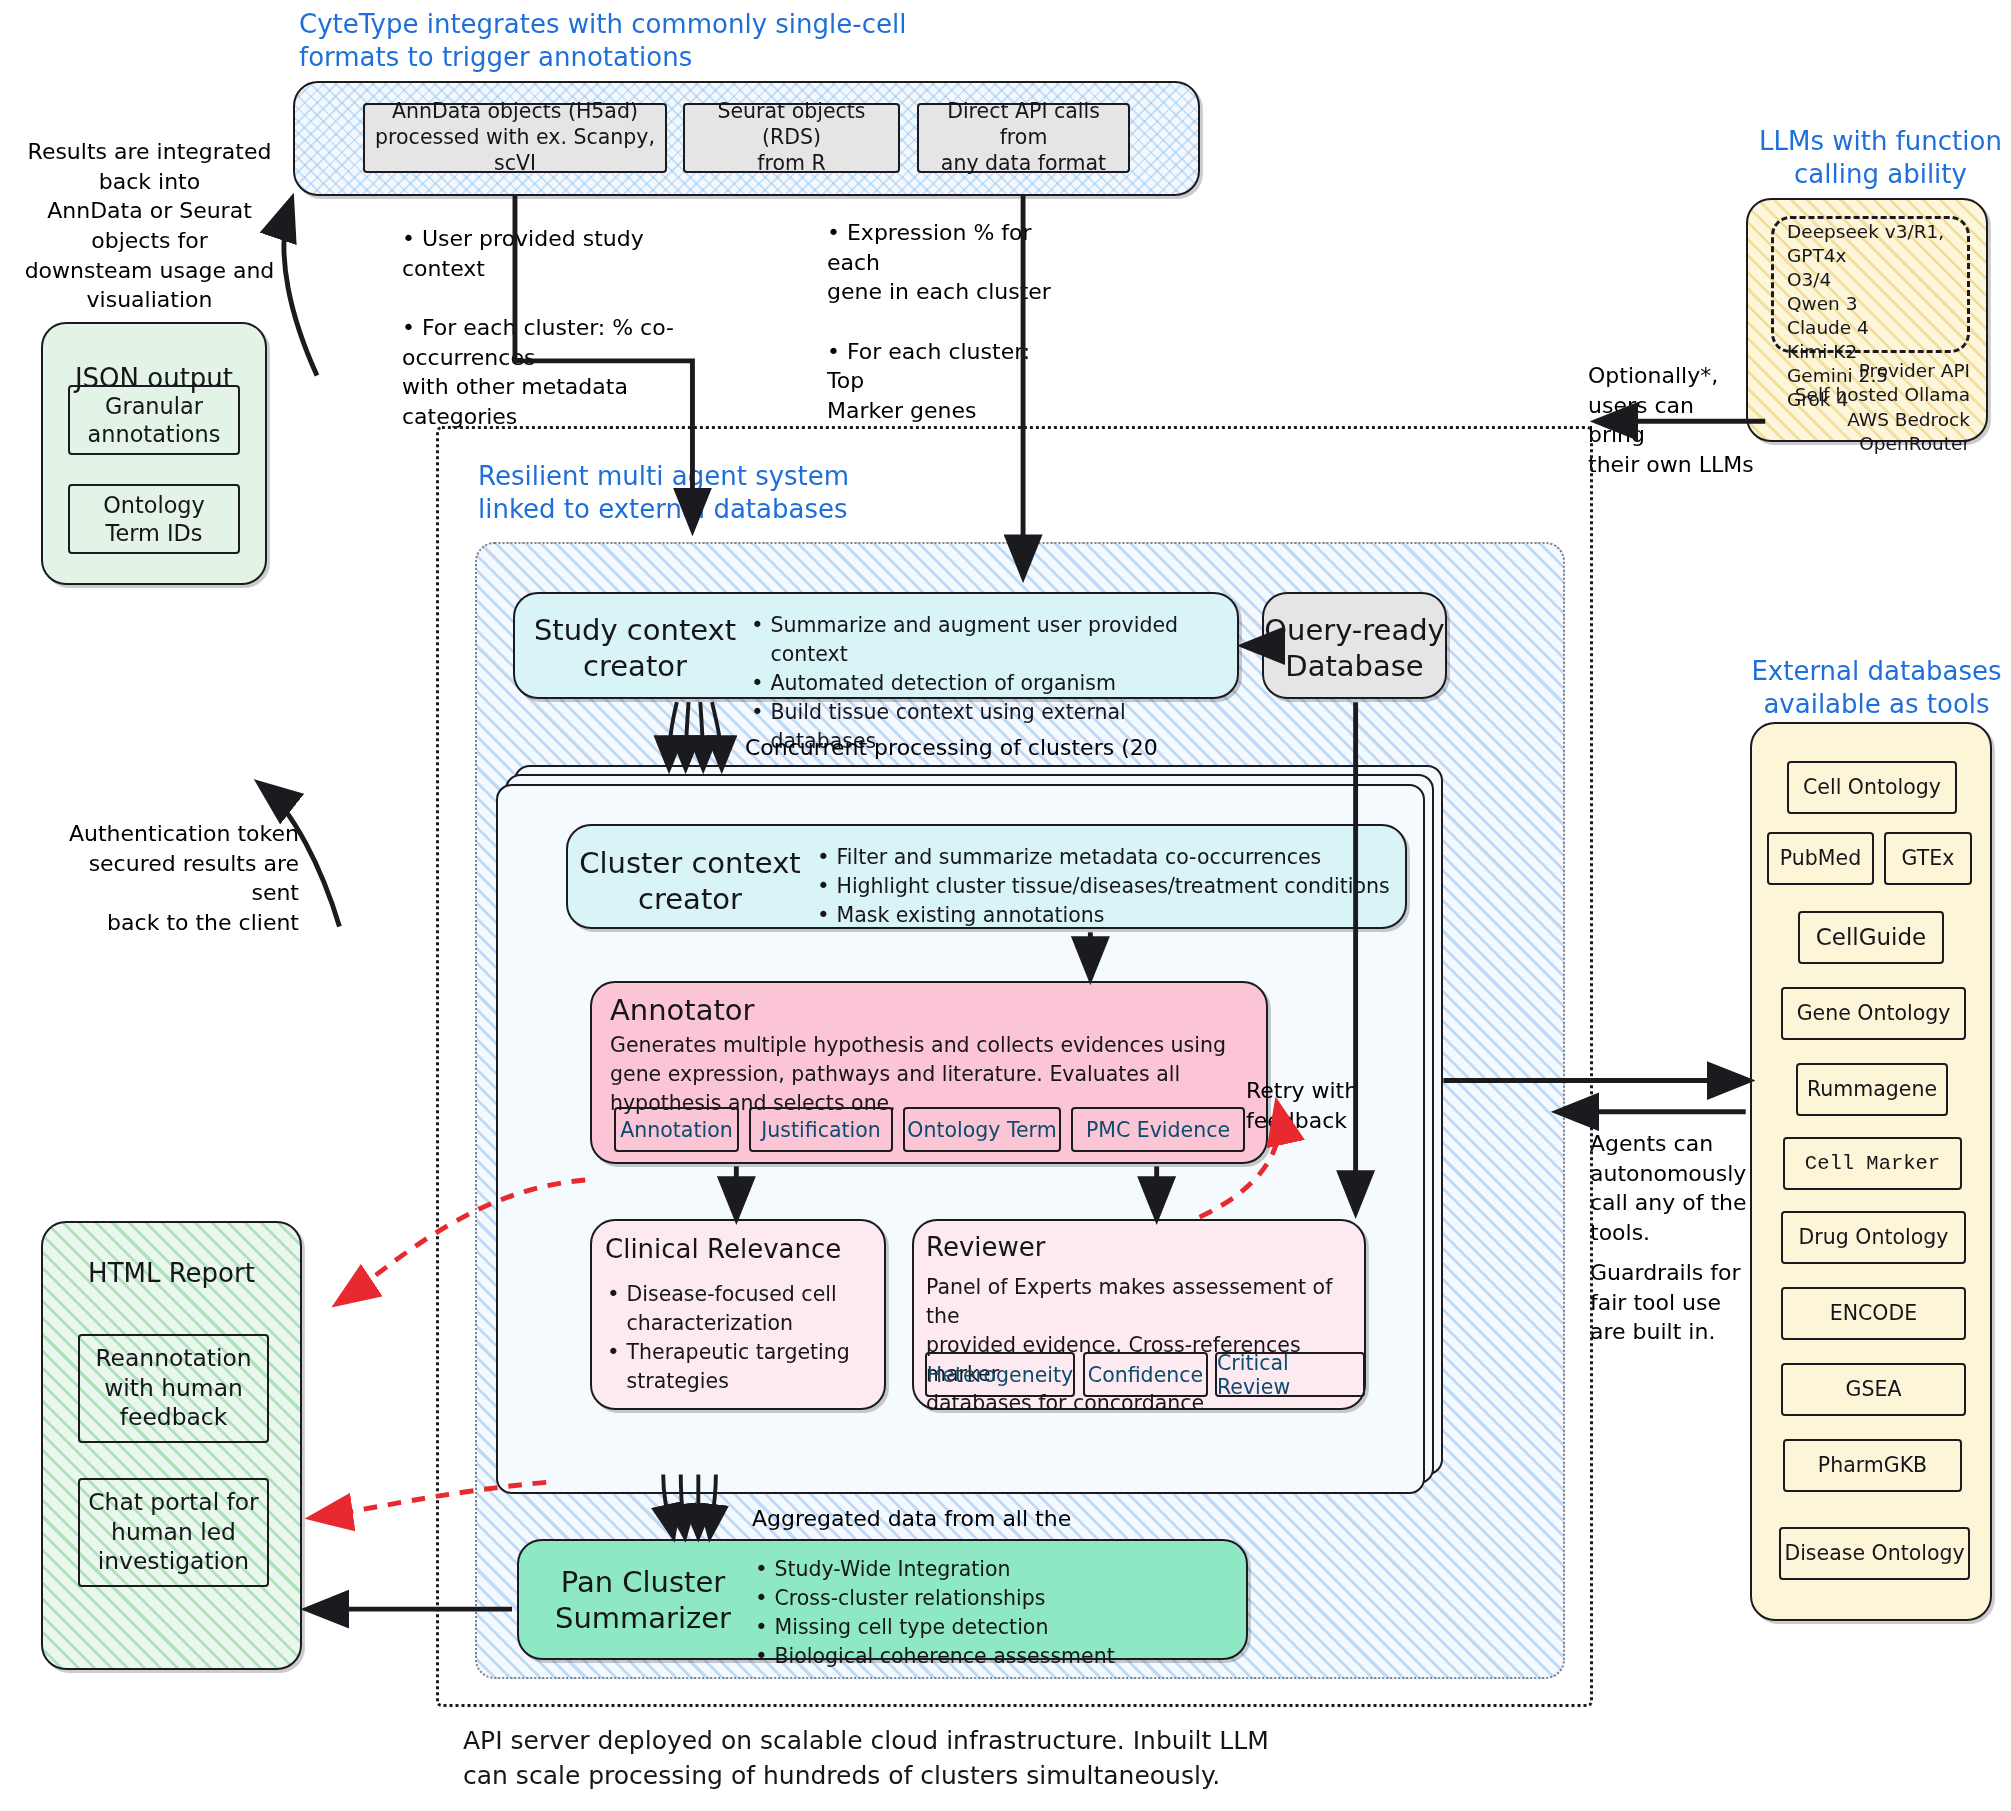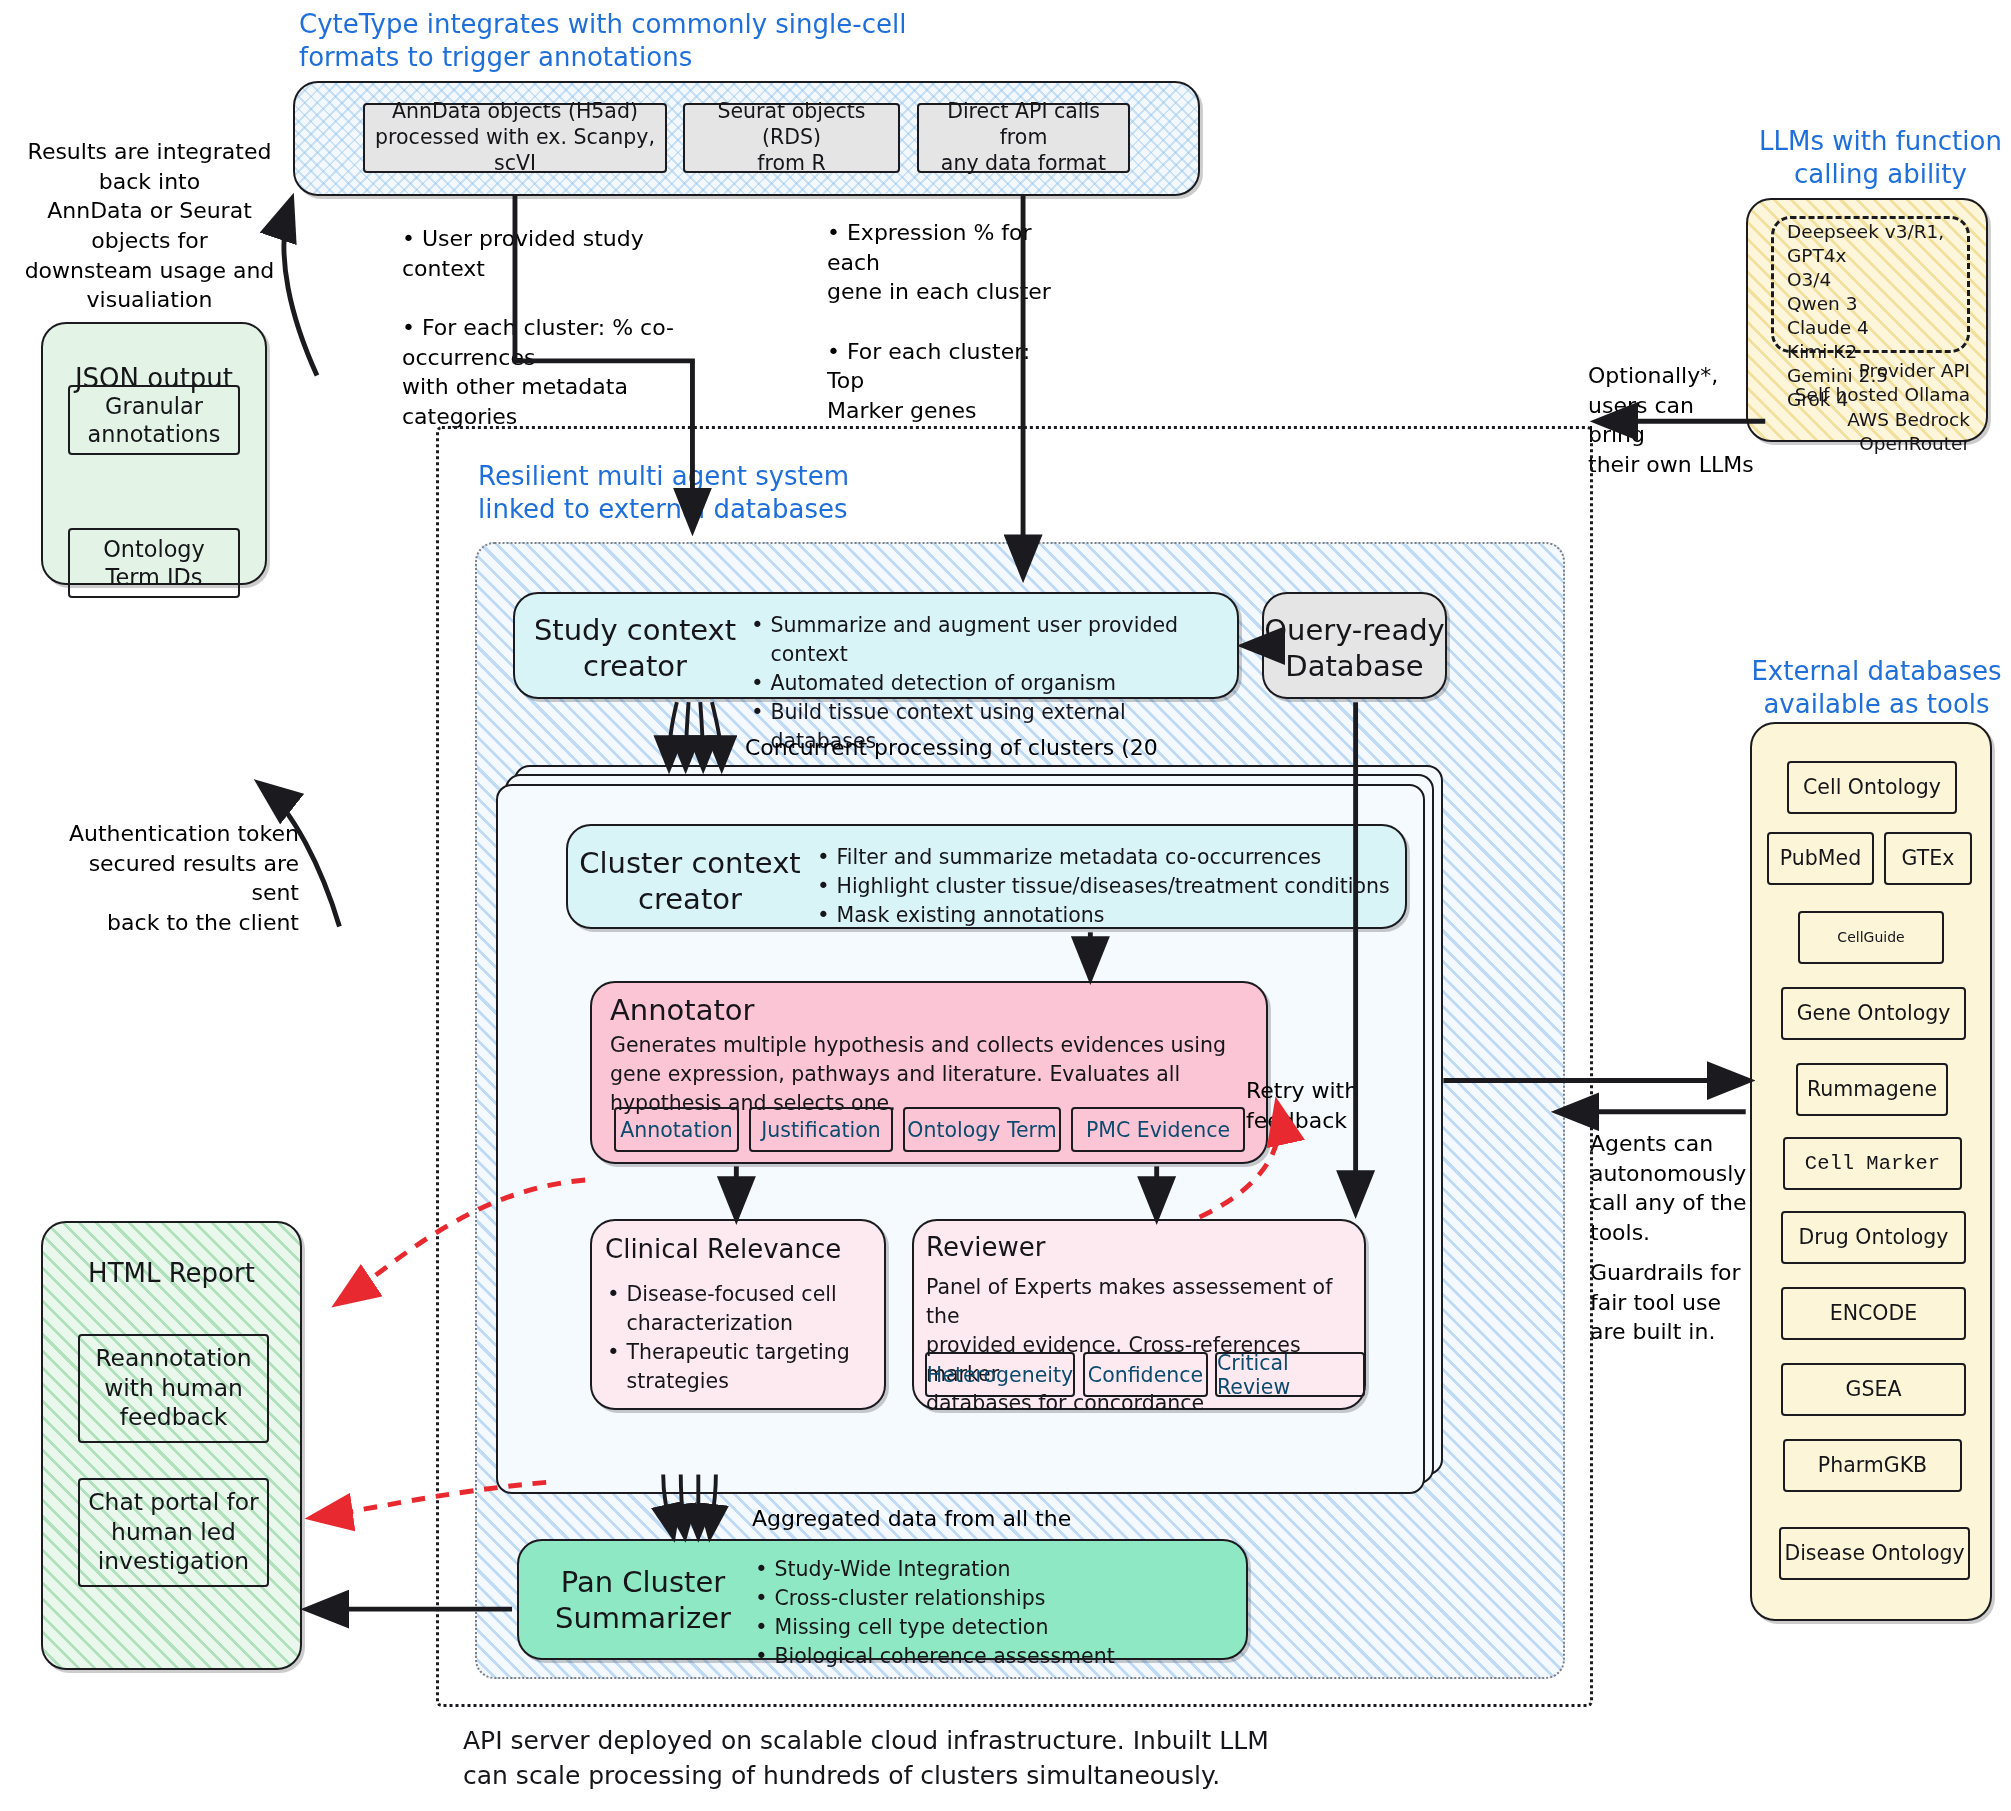--- a/index.html
+++ b/index.html
@@ -226,21 +226,21 @@
   <div class="red-note" style="left:827px; top:218px; width:224px;">• Expression % for each
 gene in each cluster
 
 • For each cluster:  Top
 Marker genes</div>
 
   <div class="box rounded-lg fill-green-soft shadowy" style="left:41px; top:322px; width:226px; height:263px;"></div>
   <div class="box-label" style="left:41px; top:341px; width:226px; font-size:26px;margin-top:22px;">JSON output</div>
   <div class="box rounded-sm ctr" style="left:68px; top:385px; width:172px; height:70px; font-size:22.4px; white-space:pre-line; background:transparent;">Granular
 annotations</div>
-  <div class="box rounded-sm ctr" style="left:68px; top:484px; width:172px; height:70px; font-size:22.4px; white-space:pre-line; background:transparent;margin-top:44px;">Ontology
+  <div class="box rounded-sm ctr" style="left:68px; top:484px; width:172px; height:70px; font-size:22.4px; white-space:pre-line; background:transparent;">Ontology
 Term IDs</div>
 
   <div class="red-note" style="left:55px; top:819px; width:244px; text-align:right;">Authentication token
 secured results are sent
 back to the client</div>
 
   <div class="box rounded-lg hatch-green shadowy" style="left:41px; top:1221px; width:261px; height:449px;"></div>
   <div class="box-label" style="left:41px; top:1258px; width:261px; font-size:26px;">HTML Report</div>
   <div class="box rounded-sm ctr" style="left:78px; top:1334px; width:191px; height:109px; font-size:23.4px; white-space:pre-line; background:transparent;">Reannotation
 with human
@@ -272,21 +272,21 @@
 their own LLMs</div>
 
   <div class="blue-note" style="left:1742px; top:655px; width:269px; text-align:center;">External databases
 available as tools</div>
 
   <div class="box rounded-lg fill-yellow-soft shadowy" style="left:1750px; top:722px; width:242px; height:899px;"></div>
 
   <div class="box rounded-sm ctr" style="left:1787px; top:761px; width:170px; height:53px; font-size:20.5px; background:transparent;">Cell Ontology</div>
   <div class="box rounded-sm ctr" style="left:1767px; top:832px; width:107px; height:53px; font-size:20.5px; background:transparent;">PubMed</div>
   <div class="box rounded-sm ctr" style="left:1884px; top:832px; width:88px; height:53px; font-size:20.5px; background:transparent;">GTEx</div>
-  <div class="box rounded-sm ctr" style="left:1798px; top:911px; width:146px; height:53px; font-size:14px; background:transparent;">CellGuide</div>
+  <div class="box rounded-sm ctr" style="left:1798px; top:911px; width:146px; height:53px; font-size:23px; background:transparent;">CellGuide</div>
   <div class="box rounded-sm ctr" style="left:1781px; top:987px; width:185px; height:53px; font-size:20.5px; background:transparent;">Gene Ontology</div>
   <div class="box rounded-sm ctr" style="left:1796px; top:1063px; width:152px; height:53px; font-size:20.5px; background:transparent;">Rummagene</div>
   <div class="box rounded-sm ctr" style="left:1783px; top:1137px; width:179px; height:53px; font-size:20.5px; background:transparent;font-family:Liberation Mono, monospace;">Cell Marker</div>
   <div class="box rounded-sm ctr" style="left:1781px; top:1211px; width:185px; height:53px; font-size:20.5px; background:transparent;">Drug Ontology</div>
   <div class="box rounded-sm ctr" style="left:1781px; top:1287px; width:185px; height:53px; font-size:20.5px; background:transparent;">ENCODE</div>
   <div class="box rounded-sm ctr" style="left:1781px; top:1363px; width:185px; height:53px; font-size:20.5px; background:transparent;">GSEA</div>
   <div class="box rounded-sm ctr" style="left:1783px; top:1439px; width:179px; height:53px; font-size:20.5px; background:transparent;">PharmGKB</div>
   <div class="box rounded-sm ctr" style="left:1779px; top:1527px; width:191px; height:53px; font-size:20.5px; background:transparent;">Disease Ontology</div>
 
   <div class="red-note" style="left:1590px; top:1129px; width:166px;">Agents can

